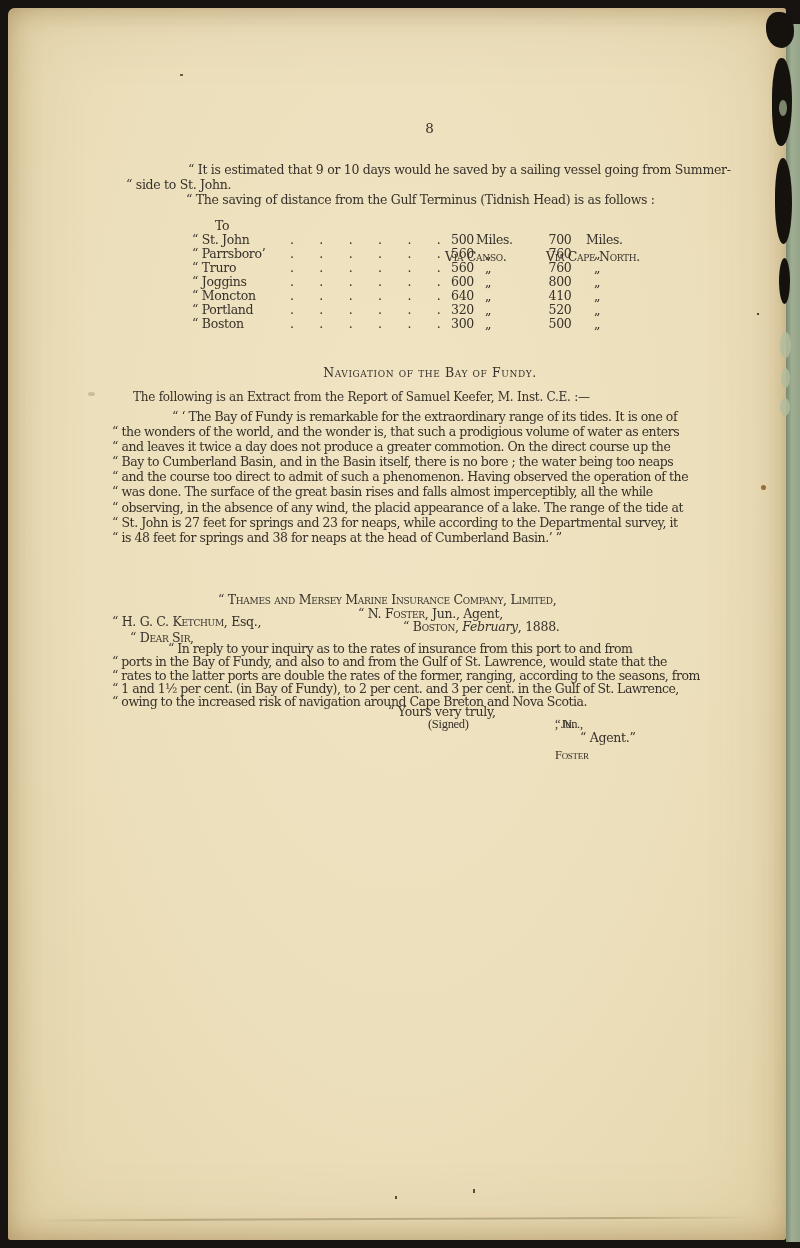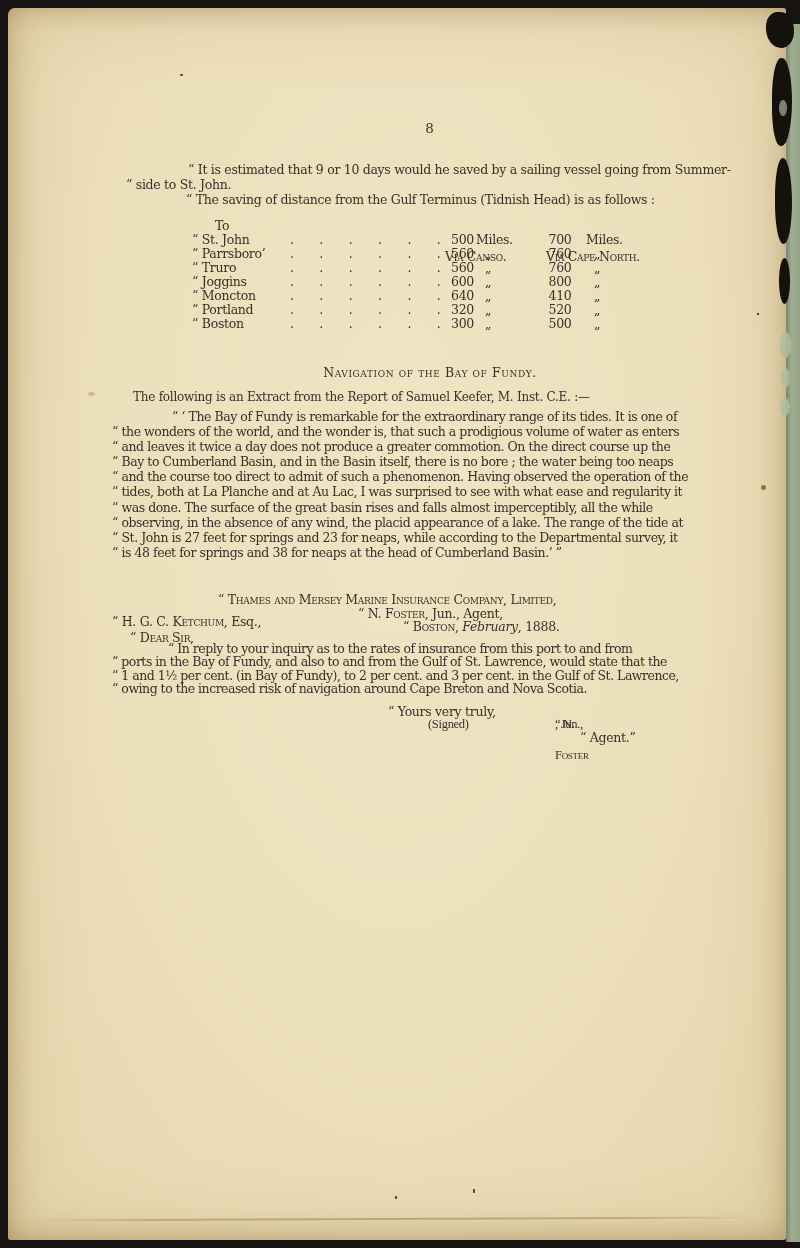--- a/index.html
+++ b/index.html
@@ -188,40 +188,40 @@
   <div id="heading" class="blk">Navigation of the Bay of Fundy.</div>
 
   <div id="exintro" class="blk">The following is an Extract from the Report of Samuel Keefer, M. Inst. C.E. :—</div>
 
   <div id="extract" class="blk">
     <div class="line ind60">“ ‘ The Bay of Fundy is remarkable for the extraordinary range of its tides.  It is one of</div>
     <div class="line">“ the wonders of the world, and the wonder is, that such a prodigious volume of water as enters</div>
     <div class="line">“ and leaves  it twice a day does not produce a greater commotion.  On the direct course up the</div>
     <div class="line">“ Bay to Cumberland Basin, and in the Basin itself, there is no bore ; the water being too neaps</div>
     <div class="line">“ and the course too direct to admit of such a phenomenon.  Having observed the operation of the</div>
-    <div class="line">“ tides, both at La Planche and at Au Lac, I was surprised to see with what ease and regularity it</div>
     <div class="line">“ was done.  The surface of the great basin rises and falls almost imperceptibly, all the while</div>
     <div class="line">“ observing, in the absence of any wind, the placid appearance of a lake.  The range of the tide at</div>
     <div class="line">“ St. John is 27 feet for springs and 23 for neaps, while according to the Departmental survey, it</div>
     <div class="line">“ is 48 feet for springs and 38 for neaps at the head of Cumberland Basin.’ ”</div>
   </div>
 
   <div id="company" class="blk">
     <div class="line cind1 sc">“ Thames and Mersey Marine Insurance Company, Limited,</div>
     <div class="line cind3"><span>“ N. </span><span class="sc">Foster</span><span>, Jun., Agent,</span></div>
     <div class="line cind4"><span>“ </span><span class="sc">Boston</span><span>, </span><span class="it">February</span><span>, 1888.</span></div>
   </div>
 
   <div id="ketchum" class="blk"><span>“ H. G. C. </span><span class="sc">Ketchum</span><span>, Esq.,</span></div>
 
   <div id="dearsir" class="blk"><span>“ </span><span class="sc">Dear Sir</span><span>,</span></div>
 
   <div id="lbody" class="blk">
     <div class="line ind56">“ In reply to your inquiry as to the rates of insurance from this port to and from</div>
     <div class="line">“ ports in the Bay of Fundy, and also to and from the Gulf of St. Lawrence, would state that the</div>
+    <div class="line">“ rates to the latter ports are double the rates of the former, ranging, according to the seasons, from</div>
     <div class="line">“ 1 and 1½ per cent. (in Bay of Fundy), to 2 per cent. and 3 per cent. in the Gulf of  St. Lawrence,</div>
     <div class="line">“ owing  to the increased risk of navigation around Cape Breton and Nova Scotia.</div>
   </div>
 
   <div id="closing" class="blk">“ Yours very truly,</div>
 
   <div id="signedrow" class="blk">
     <span class="signed-label">(Signed)</span>
     <span class="signature">
         <span>“ N. </span>

